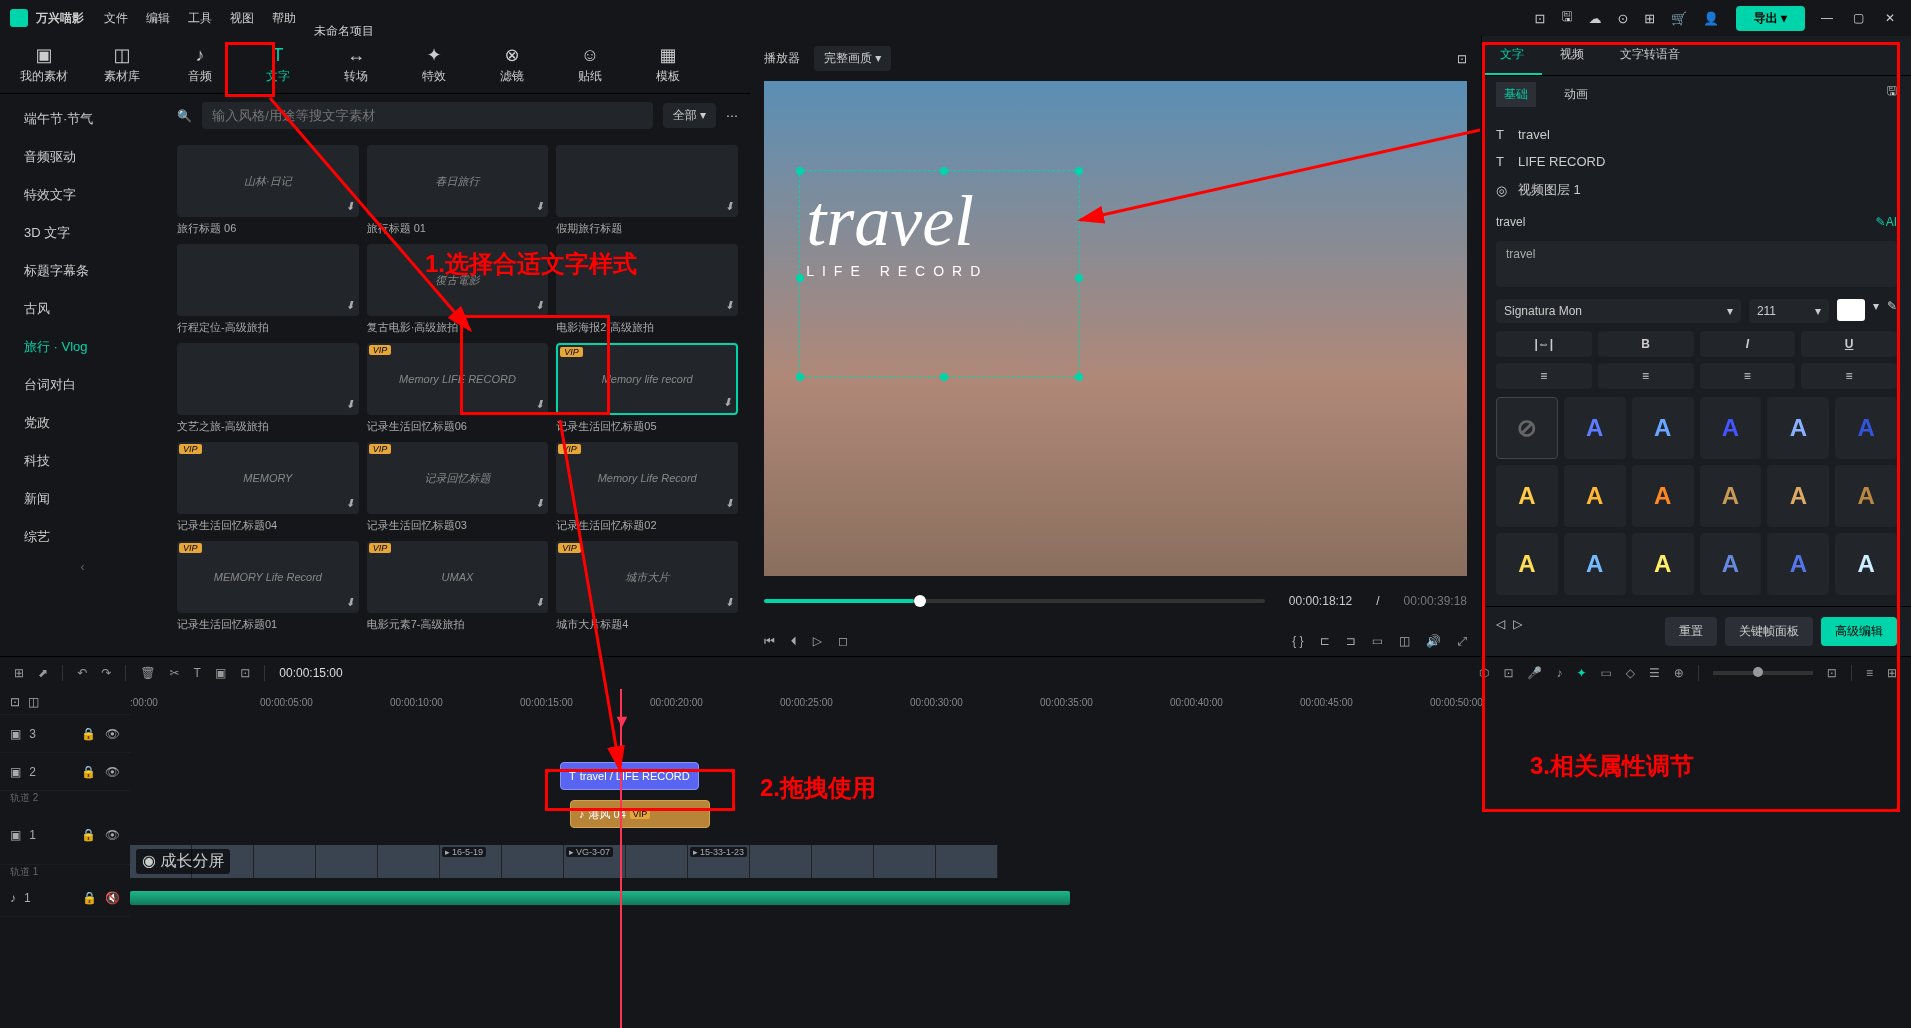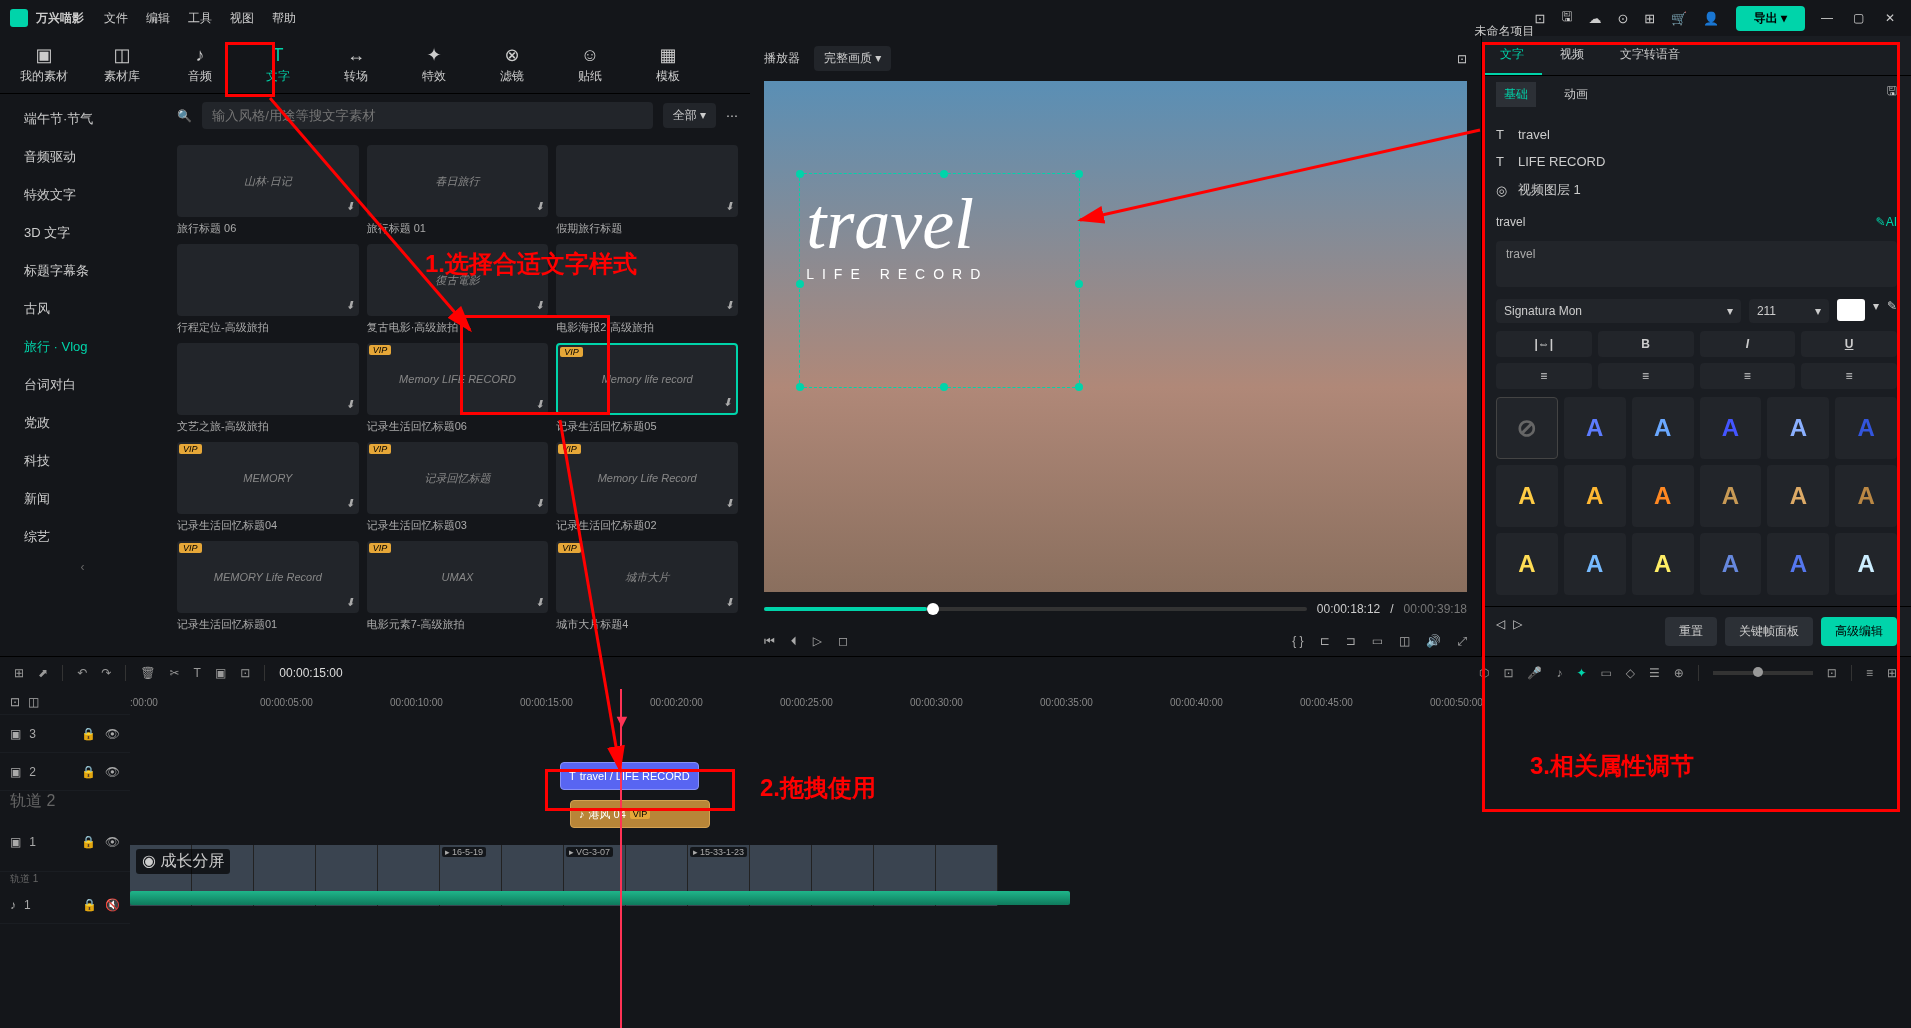--- a/index.html
+++ b/index.html
@@ -3,21 +3,21 @@
 <meta charset="utf-8">
 <style>
 * { margin: 0; padding: 0; box-sizing: border-box; font-family: "Microsoft YaHei", sans-serif; }
 body { background: #0f1114; color: #ccc; font-size: 12px; overflow: hidden; width: 1911px; height: 1028px; }
 
 
 .titlebar { height: 36px; background: #14161a; display: flex; align-items: center; padding: 0 10px; }
 .titlebar .logo { width: 18px; height: 18px; background: #00d4aa; border-radius: 3px; margin-right: 8px; }
 .titlebar .app-name { color: #ccc; margin-right: 20px; font-weight: bold; }
 .titlebar .menu-item { margin-right: 18px; cursor: pointer; }
-.titlebar .center { flex: 1; text-align: right; margin-top: 27px; }
+.titlebar .center { flex: 1; text-align: left; margin-top: 27px; }
 .titlebar .right-icons { display: flex; gap: 16px; align-items: center; }
 .titlebar .export-btn { background: #00d4aa; color: #000; padding: 4px 18px; border-radius: 4px; font-weight: bold; }
 .titlebar .win-btn { width: 16px; cursor: pointer; }
 
 
 .main { display: flex; height: 620px; }
 .left-col { width: 750px; display: flex; flex-direction: column; background: #14161a; }
 .center-col { flex: 1; background: #14161a; display: flex; flex-direction: column; }
 .right-col { width: 430px; background: #1a1d22; display: flex; flex-direction: column; border-left: 1px solid #000; }
 
@@ -49,21 +49,21 @@
 .player-header { display: flex; padding: 10px 14px; gap: 14px; align-items: center; }
 .player-header .select { background: #22252a; padding: 4px 10px; border-radius: 4px; }
 .player-header .spacer { flex: 1; }
 .player-viewport { flex: 1; background: #000; margin: 0 14px; position: relative; display: flex; align-items: center; justify-content: center; }
 .player-img { width: 100%; height: 100%; background: linear-gradient(180deg, #5a8fb5 0%, #b08878 60%, #8a6f5e 100%); position: relative; }
 .text-overlay { position: absolute; top: 20%; left: 6%; color: #fff; }
 .text-overlay .main-text { font-size: 72px; font-style: italic; font-family: cursive; }
 .text-overlay .sub-text { font-size: 14px; letter-spacing: 8px; }
 .sel-box { position: absolute; top: 18%; left: 5%; width: 40%; height: 42%; border: 1px dashed #00d4aa; }
 .sel-handle { position: absolute; width: 8px; height: 8px; background: #00d4aa; border-radius: 50%; }
-.player-timebar { display: flex; align-items: center; padding: 10px 14px; gap: 10px; }
+.player-timebar { display: flex; align-items: center; padding: 18px 14px; gap: 24px; }
 .player-timebar .track { flex: 1; height: 4px; background: #333; border-radius: 2px; position: relative; }
 .player-timebar .track .fill { position: absolute; left: 0; width: 30%; height: 100%; background: #00d4aa; border-radius: 2px; }
 .player-timebar .track .knob { position: absolute; left: 30%; top: -4px; width: 12px; height: 12px; background: #fff; border-radius: 50%; }
 .player-controls { display: flex; padding: 8px 14px; gap: 16px; align-items: center; color: #aaa; }
 .player-controls .spacer { flex: 1; }
 
 
 .rp-tabs { display: flex; border-bottom: 1px solid #000; }
 .rp-tab { padding: 10px 18px; cursor: pointer; }
 .rp-tab.active { color: #00d4aa; border-bottom: 2px solid #00d4aa; }
@@ -100,21 +100,21 @@
 .tl-ruler { height: 26px; display: flex; align-items: center; color: #888; font-size: 10px; position: relative; }
 .tl-ruler .tick { position: absolute; }
 .tl-track-row { height: 38px; display: flex; align-items: center; gap: 8px; padding: 0 10px; color: #aaa; border-bottom: 1px solid #1a1d22; }
 .tl-track-row.tall { height: 60px; }
 .tl-track-content { position: absolute; height: 38px; display: flex; align-items: center; }
 .tl-clip { height: 28px; background: #5865f2; border-radius: 4px; display: flex; align-items: center; gap: 4px; padding: 0 8px; font-size: 11px; color: #fff; border: 1px solid #8891f7; }
 .tl-clip.orange { background: #b88538; border-color: #d4a152; }
 .tl-playhead { position: absolute; top: 0; bottom: 0; width: 2px; background: #ff3355; z-index: 10; }
 .tl-playhead .knob { position: absolute; top: 22px; left: -7px; color: #ff3355; font-size: 18px; }
 .tl-video-strip { position: absolute; height: 44px; display: flex; }
-.tl-thumb { width: 62px; height: 61px; background: #3a4450; border-right: 1px solid #222; display: flex; align-items: center; justify-content: center; font-size: 9px; color: #aaa; position: relative; }
+.tl-thumb { width: 62px; height: 33px; background: #3a4450; border-right: 1px solid #222; display: flex; align-items: center; justify-content: center; font-size: 9px; color: #aaa; position: relative; }
 .tl-thumb-badge { position: absolute; top: 2px; left: 2px; background: #000a; padding: 0 3px; border-radius: 2px; }
 .tl-audio-strip { position: absolute; height: 14px; background: linear-gradient(#1fb58a,#0f7a5c); border-radius: 2px; }
 
 
 .anno-box { position: absolute; border: 3px solid #ff0000; z-index: 100; pointer-events: none; }
 .anno-text { position: absolute; color: #ff0000; font-size: 24px; font-weight: bold; z-index: 101; pointer-events: none; }
 .anno-arrow { position: absolute; z-index: 100; pointer-events: none; }
 
 .icon-sm { font-size: 13px; cursor: pointer; }
 </style>
@@ -471,21 +471,21 @@
           <span>🔒</span>
           <span>👁</span>
       </div>
       <div class="tl-track-row">
         <span>▣</span>
           <span>2</span>
         <span style="flex:1"></span>
           <span>🔒</span>
           <span>👁</span>
       </div>
-      <div style="padding-left:10px;font-size:16px;color:#666">轨道 2</div>
+      <div style="padding-left:10px;font-size:10px;color:#666">轨道 2</div>
       <div class="tl-track-row tall">
         <span>▣</span>
           <span>1</span>
         <span style="flex:1"></span>
           <span>🔒</span>
           <span>👁</span>
       </div>
       <div style="padding-left:10px;font-size:10px;color:#666">轨道 1</div>
       <div class="tl-track-row">
         <span>♪</span>

